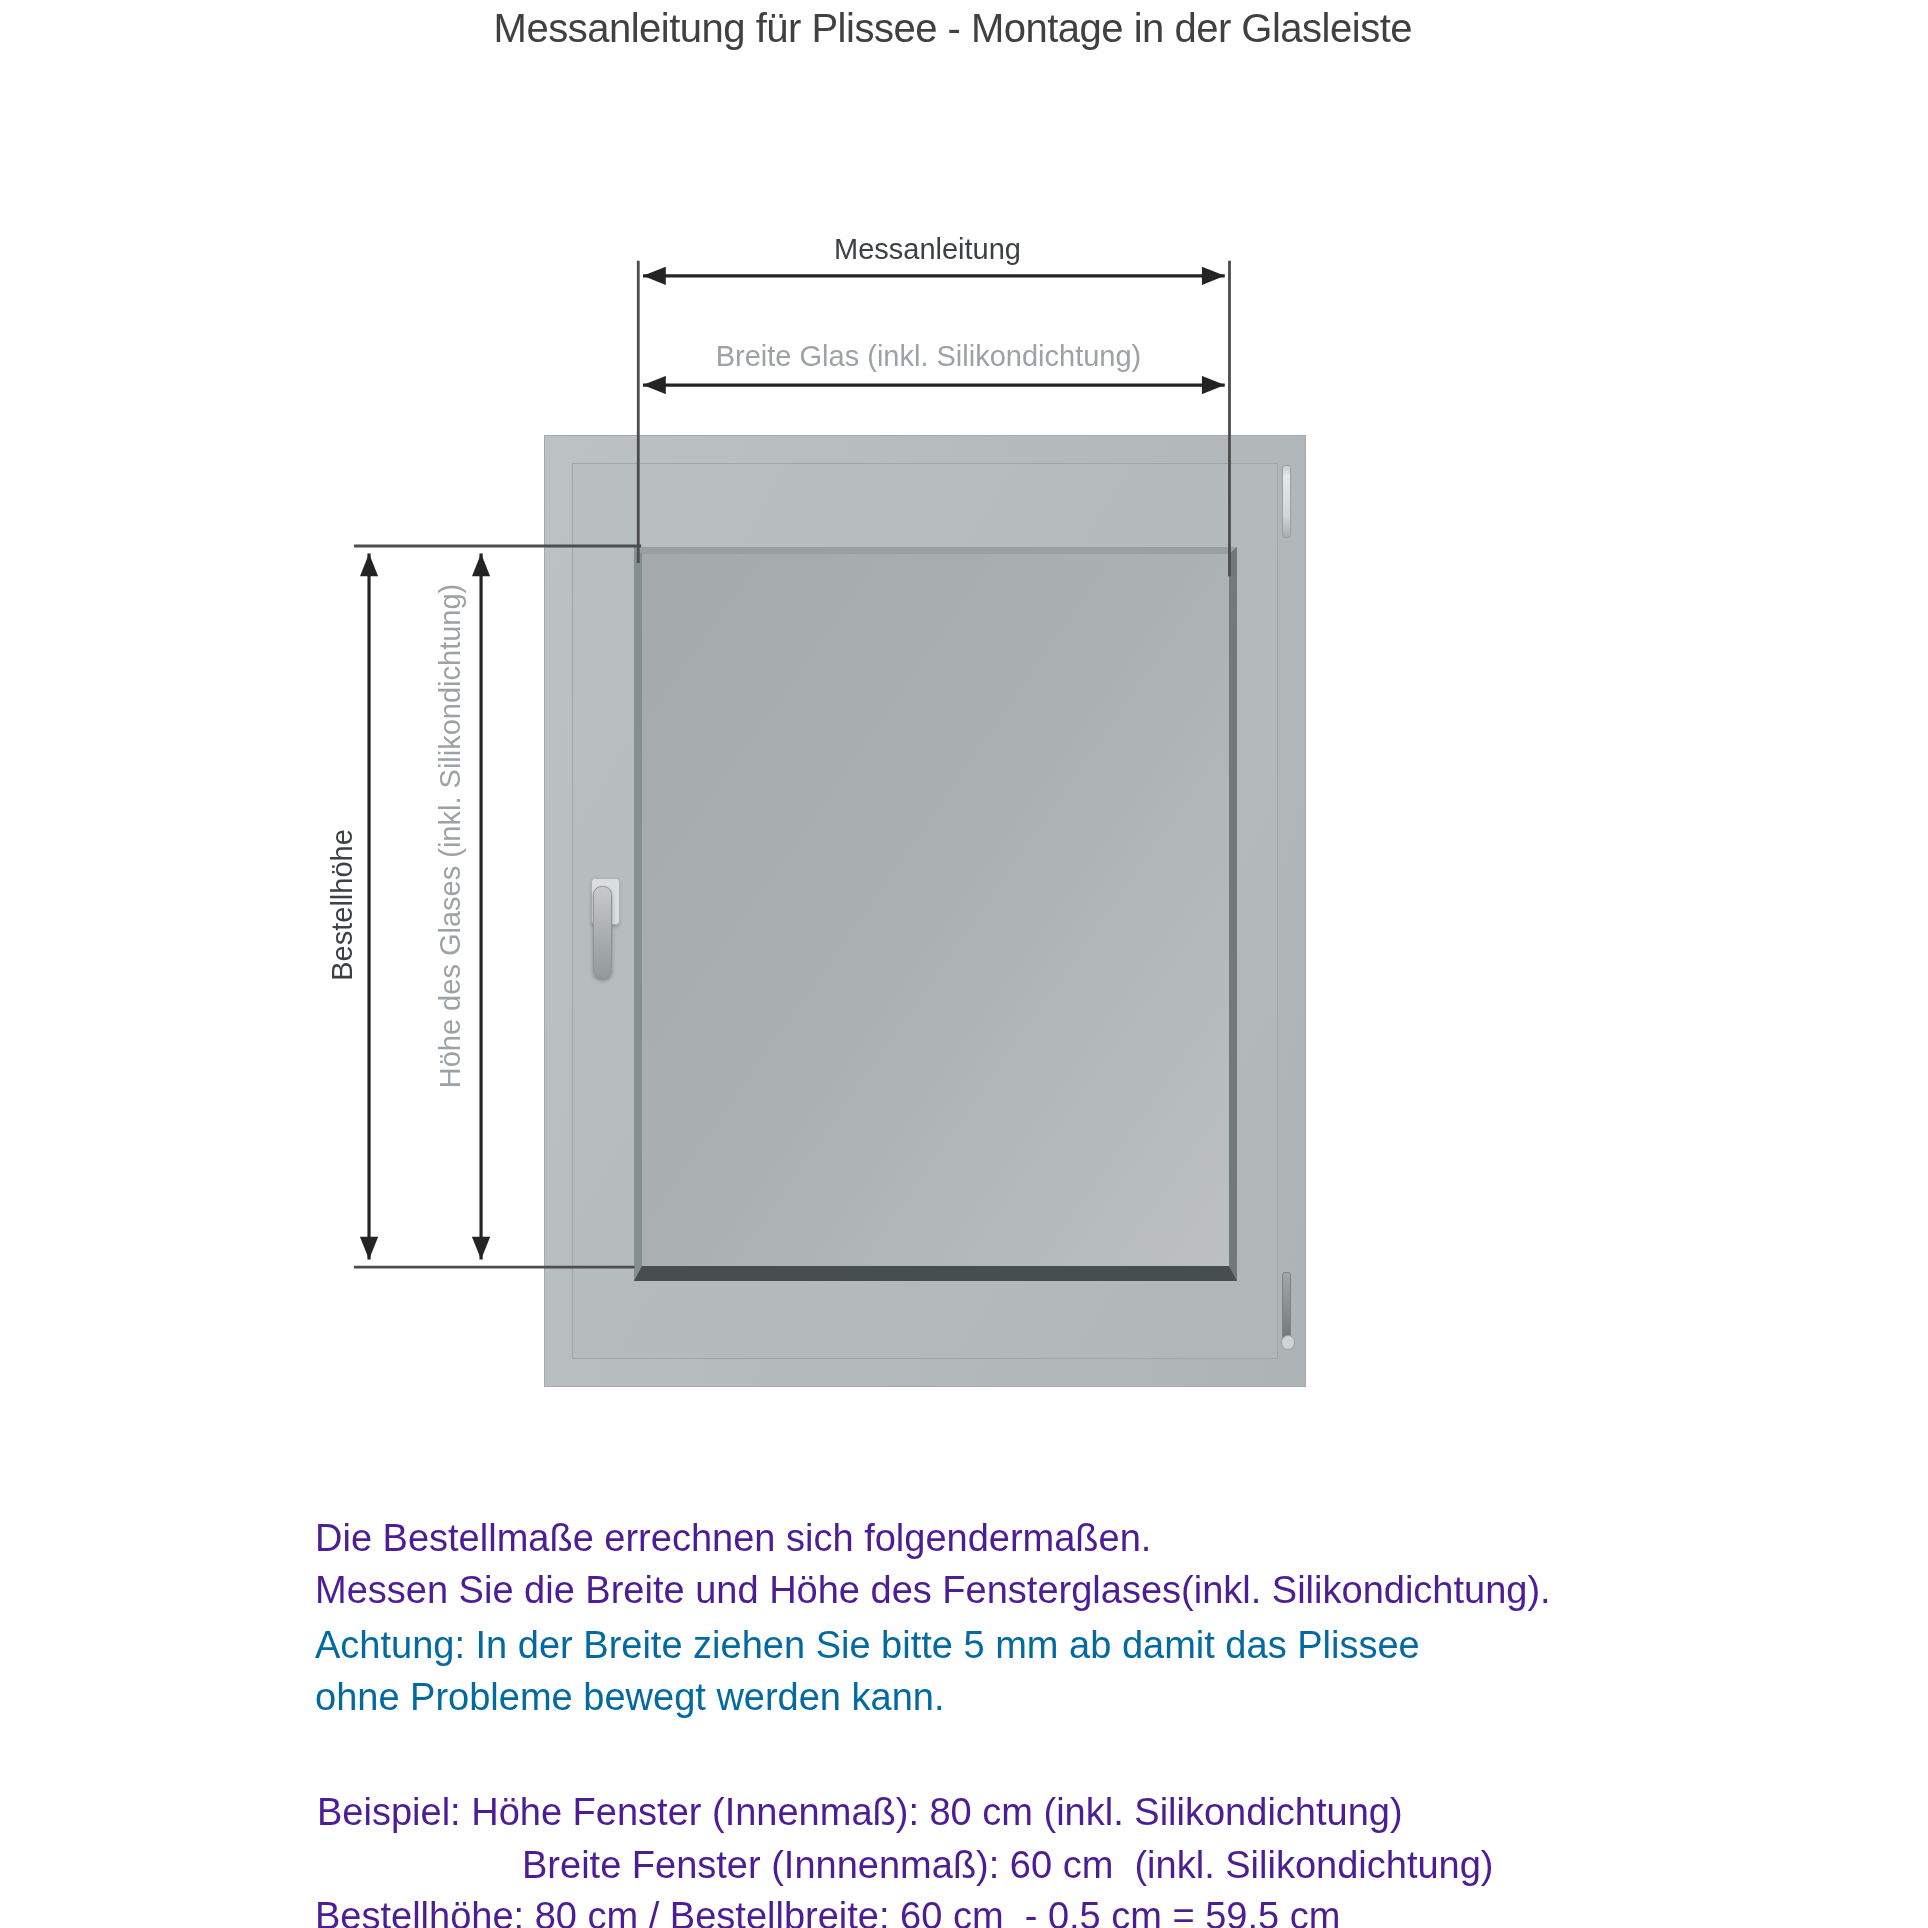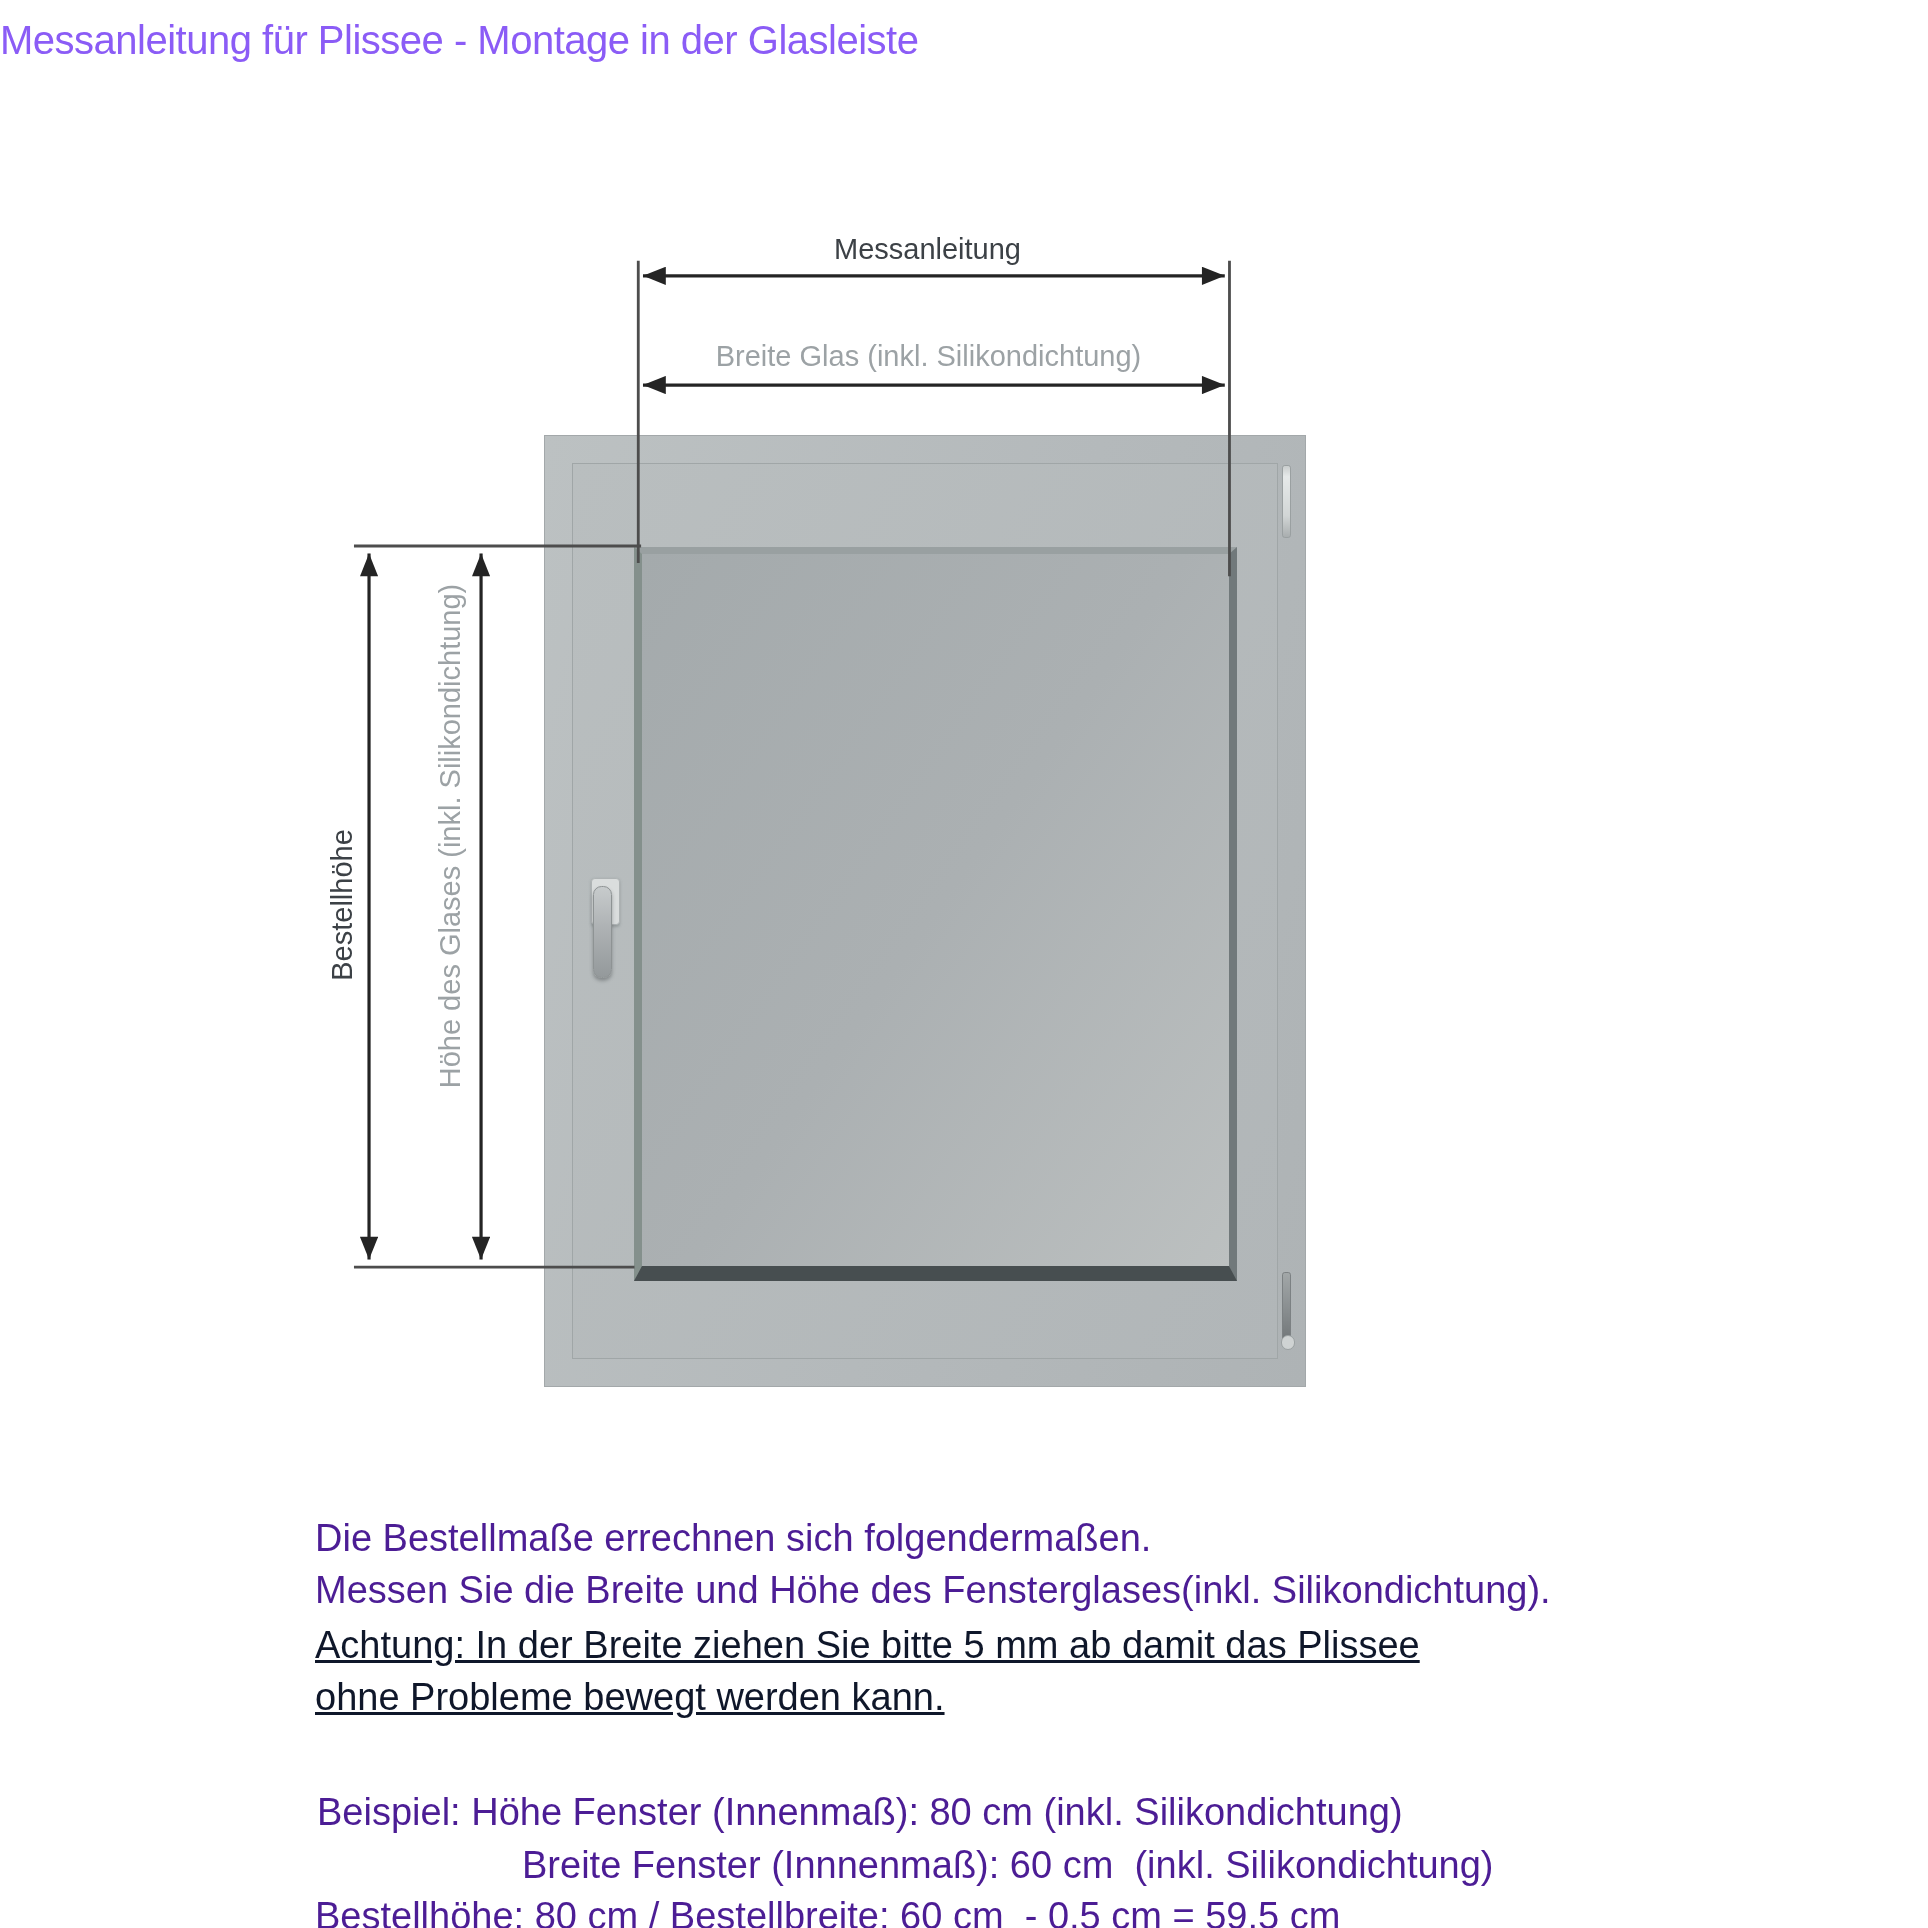--- a/index.html
+++ b/index.html
@@ -5,22 +5,22 @@
   html,body{margin:0;padding:0;background:#ffffff;}
   .canvas{
     position:relative;
     width:1928px;height:1928px;
     background:#ffffff;
     font-family:"Liberation Sans", sans-serif;
     overflow:hidden;
   }
   .page-title{
     position:absolute;left:0;top:5.6px;width:1412px;
-    text-align:left;
-    font-size:40px;color:#8b5cf6;letter-spacing:-0.5px;margin-top:12px;
+    text-align:right;
+    font-size:40px;color:#404040;letter-spacing:-0.5px;
   }
   
   .window{
     position:absolute;left:544px;top:435px;width:762px;height:952px;
     background:linear-gradient(105deg,#bcc1c2 0%,#b4b9bb 55%,#aeb3b5 100%);
     border:0.9px solid #a3a8aa;box-sizing:border-box;
   }
   .sash-line{
     position:absolute;left:27px;top:27px;right:27px;bottom:27px;
     border:0.9px solid #a0a6a7;
@@ -72,21 +72,21 @@
   .dim-gray{color:#9ca2a5;}
   .lbl-order-width{left:739px;top:230px;width:377px;}
   .lbl-glass-width{left:646px;top:337px;width:565px;}
   .lbl-order-height{left:153px;top:886px;width:377px;transform:rotate(-90deg);}
   .lbl-glass-height{left:167px;top:817px;width:565px;transform:rotate(-90deg);}
   
   .text-line{
     position:absolute;font-size:38px;line-height:41px;color:#4c1d95;
     white-space:pre-wrap;
   }
-  .text-red{color:#0f172a;text-decoration:underline;}
+  .text-red{color:#0369a1;}
   .l-intro1{left:315px;top:1518px;}
   .l-intro2{left:315px;top:1570px;}
   .l-warn1{left:315px;top:1625px;}
   .l-warn2{left:315px;top:1677px;}
   .l-ex1{left:317px;top:1792px;}
   .l-ex2{left:478px;top:1845px;margin-left:44px;}
   .l-ex3{left:315px;top:1896px;}
 </style>
 </head>
 <body>

